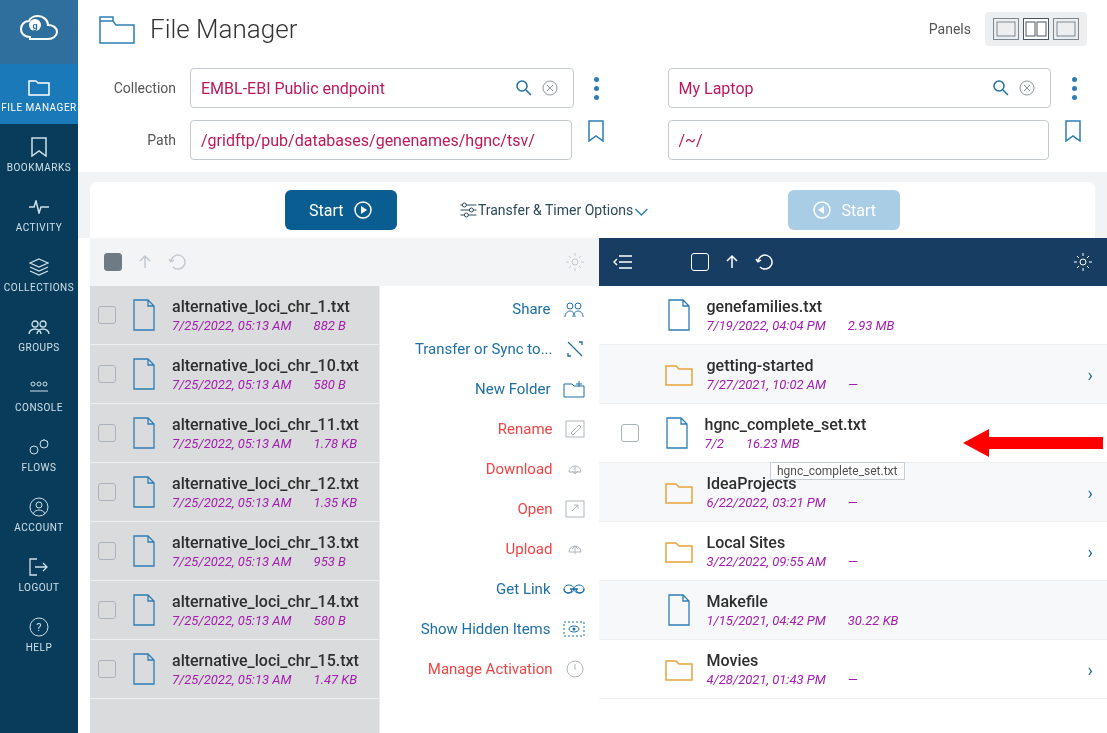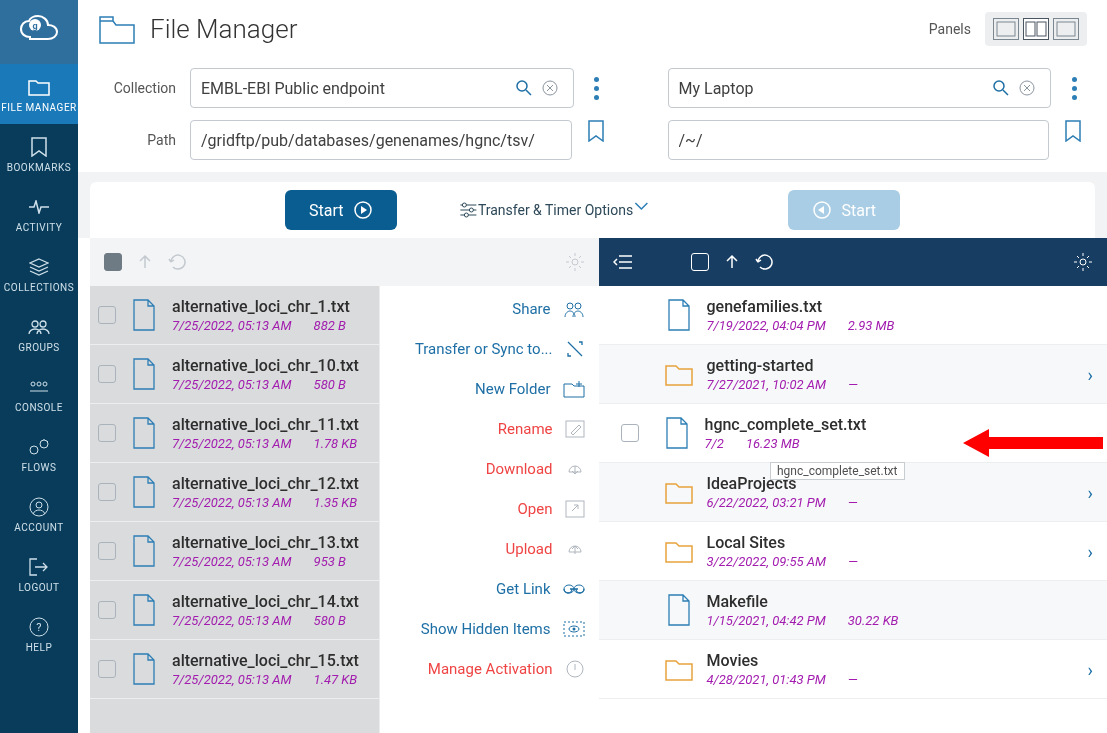--- a/index.html
+++ b/index.html
@@ -15,30 +15,30 @@
 .page-title { font-size:26px; font-weight:300; color:#333;}
 .panels-group { display:flex; align-items:center; gap:14px;}
 .panel-icons { display:flex; gap:4px; background:#eceef0; padding:6px 8px; border-radius:4px;}
 .panel-icons .picon{ width:26px; height:22px; border:1px solid #7a8791; display:flex; cursor:pointer;}
 .panel-icons .picon.sel{ background:#fff; border-color:#4a5560;}
 .coll-row, .path-row { display:flex; align-items:center; padding:6px 20px; gap:14px;}
 .coll-row { padding-top:18px;}
 .lbl { width:78px; text-align:right; color:#555;}
 .pane-inputs { flex:1; display:flex; gap:58px;}
 .inputwrap { flex:1; display:flex; align-items:center; border:1px solid #c3c9cf; border-radius:4px; height:40px; padding:0 10px; position:relative;}
-.inputwrap input { border:none; outline:none; flex:1; font-size:16px; color:#404040; background:transparent;}
+.inputwrap input { border:none; outline:none; flex:1; font-size:16px; color:#be185d; background:transparent;}
 .inputwrap .sicon, .inputwrap .xicon { color:#1d6fa5; cursor:pointer; padding:0 4px;}
 .dots { width:26px; display:flex; flex-direction:column; align-items:center; justify-content:center; gap:4px; cursor:pointer; color:#1d6fa5;}
 .dots span{ width:5px; height:5px; border-radius:50%; background:#2d7eb5;}
 .bmk { width:28px; display:flex; justify-content:center; cursor:pointer; color:#2d7eb5;}
 .panel-container { display:flex; width:100%; height:calc(100% - 170px); padding-left:12px;}
 .action-row { display:flex; align-items:center; height:56px; gap:0; background:#fff; border-radius:6px 6px 0 0;}
 .startbtn { height:40px; padding:0 24px; border-radius:6px; background:#0a5d91; color:#fff; border:none; font-size:16px; display:flex; align-items:center; gap:10px; cursor:pointer;}
 .startbtn.light { background:#a9cde4; color:#fff;}
-.midopt { flex:1; display:flex; align-items:flex-start; justify-content:center; gap:1px; color:#2d4858;}
+.midopt { flex:1; display:flex; align-items:flex-end; justify-content:center; gap:1px; color:#2d4858;}
 .half { width:50%; display:flex; flex-direction:column;}
 .toolbar { height:48px; display:flex; align-items:center; padding:0 14px; gap:14px; color:#8b95a0;}
 .toolbar.dark { background:#173d63; color:#fff;}
 .toolbar.light { background:#f3f4f6;}
 .chk { width:18px; height:18px; border:1px solid #aab3bc; border-radius:3px; display:inline-block; cursor:pointer;}
 .chk.filled { background:#6e7a84; border-color:#6e7a84;}
 .files { flex:1; overflow:hidden auto;}
 .files-left { background:#dadbdc;}
 .context-col { width:220px; background:#fff; border-left:1px solid #ececec; display:flex; flex-direction:column; padding:12px 14px 0 0; gap:18px;}
 .context-col .cmenu { display:flex; align-items:center; justify-content:flex-end; gap:12px; height:22px; color:#1d6fa5; cursor:pointer; white-space:nowrap; font-size:15px;}

